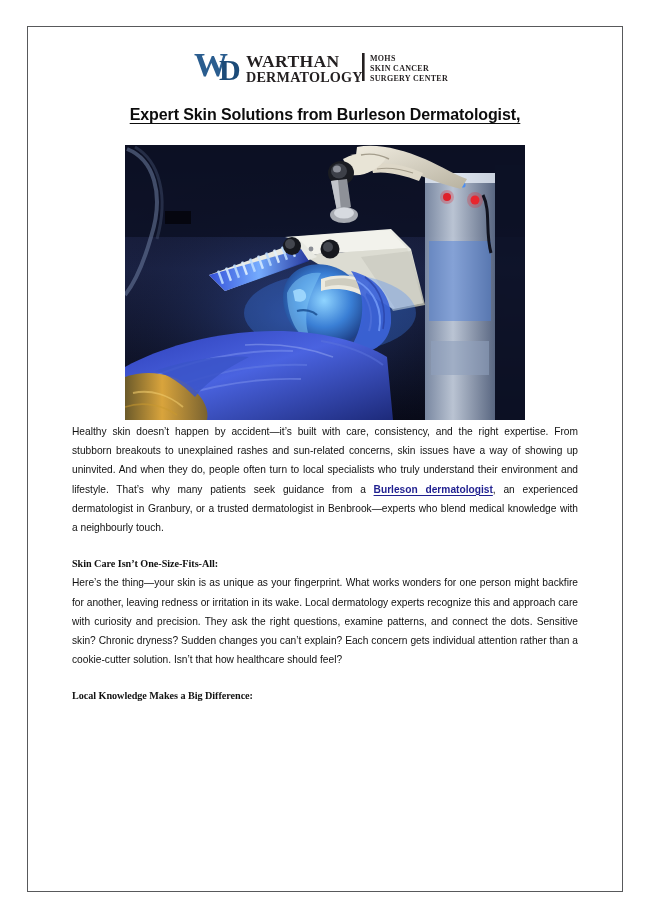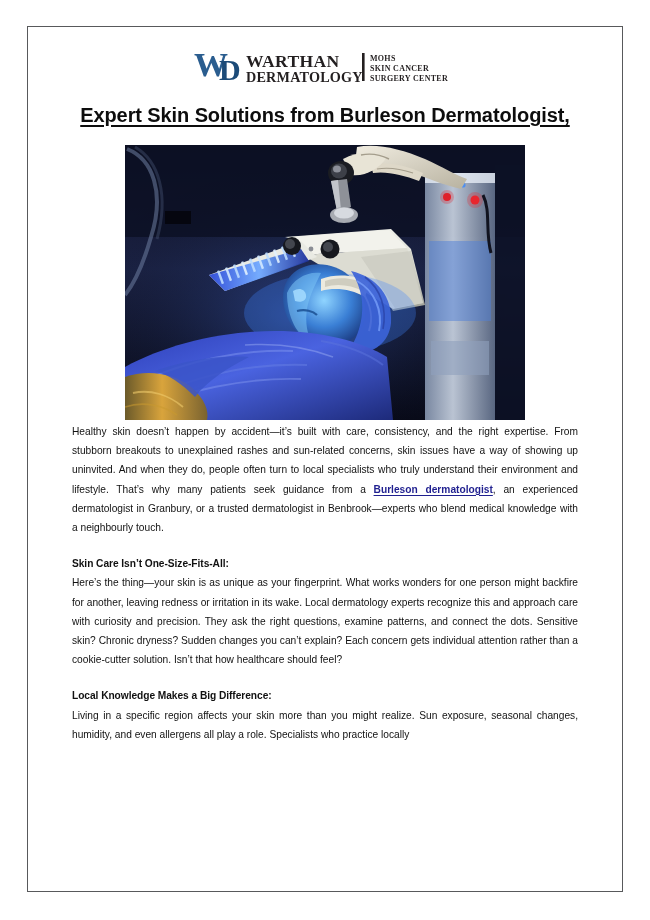--- a/index.html
+++ b/index.html
@@ -42,21 +42,21 @@
     display: flex;
     justify-content: center;
     align-items: flex-start;
   }
   .logo-svg { display: block; }
 
   
   .doc-title {
     margin: 14px 0 0 0;
     text-align: center;
-    font-size: 20px;
+    font-size: 16px;
     font-weight: bold;
     line-height: 28px;
     letter-spacing: -0.1px;
     color: #0d0d0d;
   }
   .doc-title .tline {
     display: inline-block;
     text-decoration: underline;
     text-underline-offset: 3px;
   }
@@ -85,20 +85,21 @@
     text-align: justify;
     text-justify: inter-word;
   }
   .sec-head {
     font-weight: bold;
     margin-top: 17px;
     margin-bottom: 0;
     text-align: left;
     font-size: 10.2px;
     letter-spacing: -0.05px;
+    font-family: Liberation Serif, serif;
   }
   .inline-link {
     color: #1f1f8f;
     font-weight: bold;
     text-decoration: underline;
     text-underline-offset: 2px;
   }
 </style>
 </head>
 <body>
@@ -287,18 +288,17 @@
     </div>
 
     <div class="body-copy">
 
       <p class="para"><span>Healthy skin doesn’t happen by accident—it’s built with care, consistency, and the right expertise. From stubborn breakouts to unexplained rashes and sun-related concerns, skin issues have a way of showing up uninvited. And when they do, people often turn to local specialists who truly understand their environment and lifestyle. That’s why many patients seek guidance from a </span><a class="inline-link" href="#">Burleson dermatologist</a><span>, an experienced dermatologist in Granbury, or a trusted dermatologist in Benbrook—experts who blend medical knowledge with a neighbourly touch.</span></p>
 
       <p class="sec-head">Skin Care Isn’t One-Size-Fits-All:</p>
       <p class="para">Here’s the thing—your skin is as unique as your fingerprint. What works wonders for one person might backfire for another, leaving redness or irritation in its wake. Local dermatology experts recognize this and approach care with curiosity and precision. They ask the right questions, examine patterns, and connect the dots. Sensitive skin? Chronic dryness? Sudden changes you can’t explain? Each concern gets individual attention rather than a cookie-cutter solution. Isn’t that how healthcare should feel?</p>
 
       <p class="sec-head">Local Knowledge Makes a Big Difference:</p>
-      <p class="para">Living in a specific region affects your skin more than you might realize. Sun exposure, seasonal changes, humidity, and even allergens all play a role. Specialists who practice locally</p>
 
     </div>
 
   </div>
 </div>
 
 </body></html>

